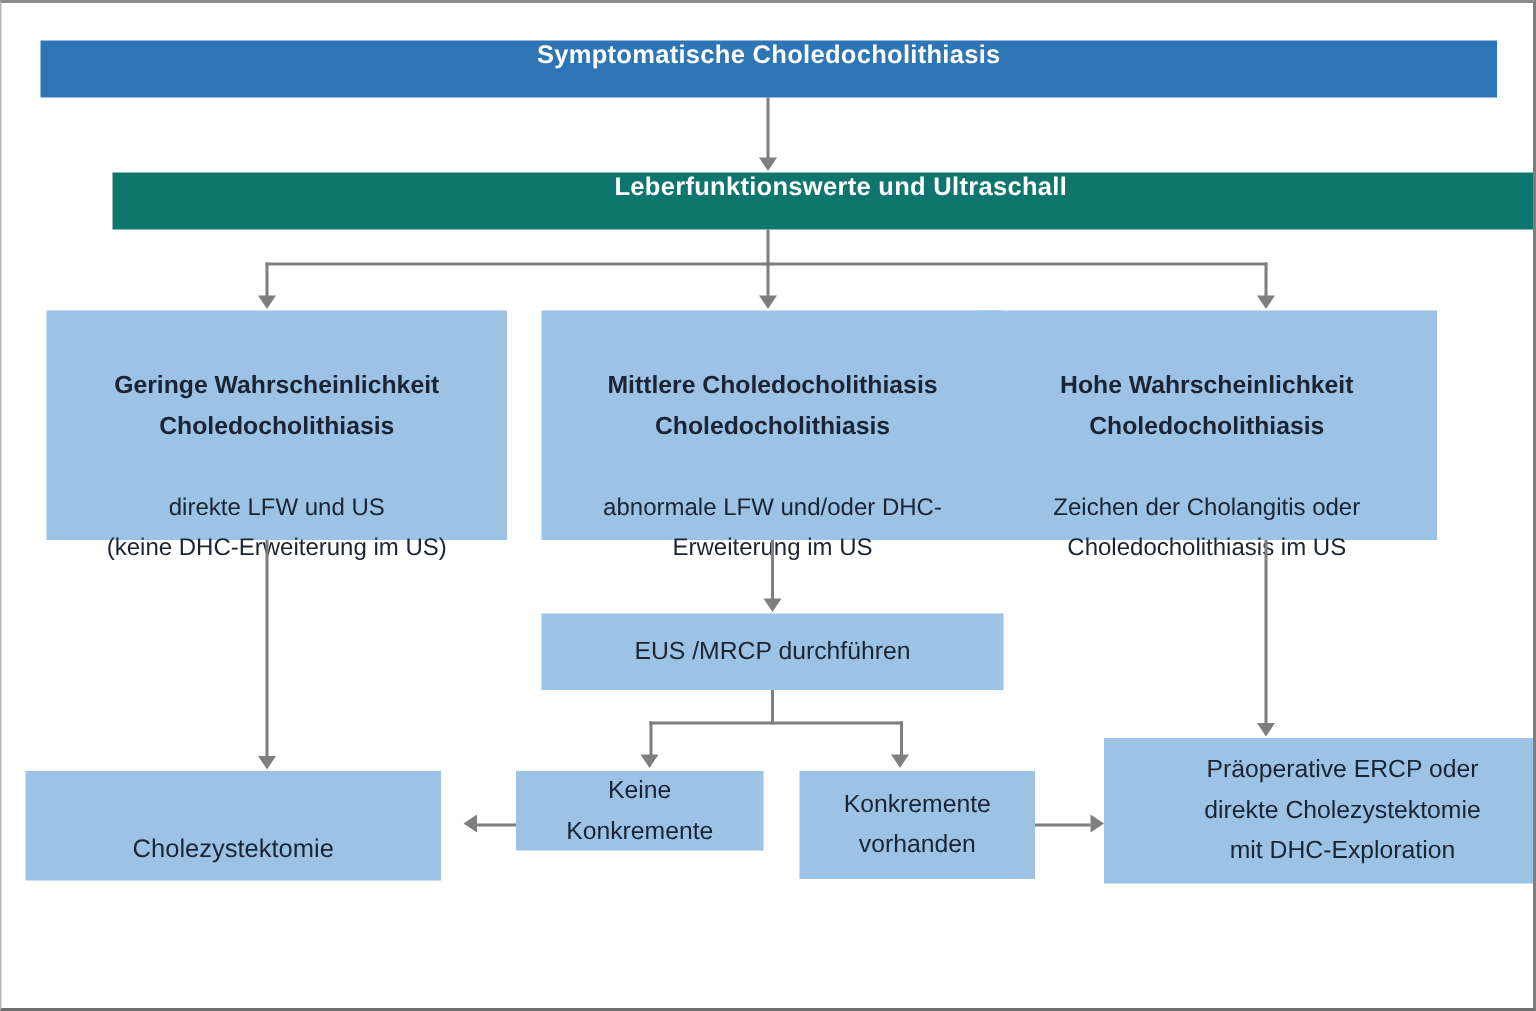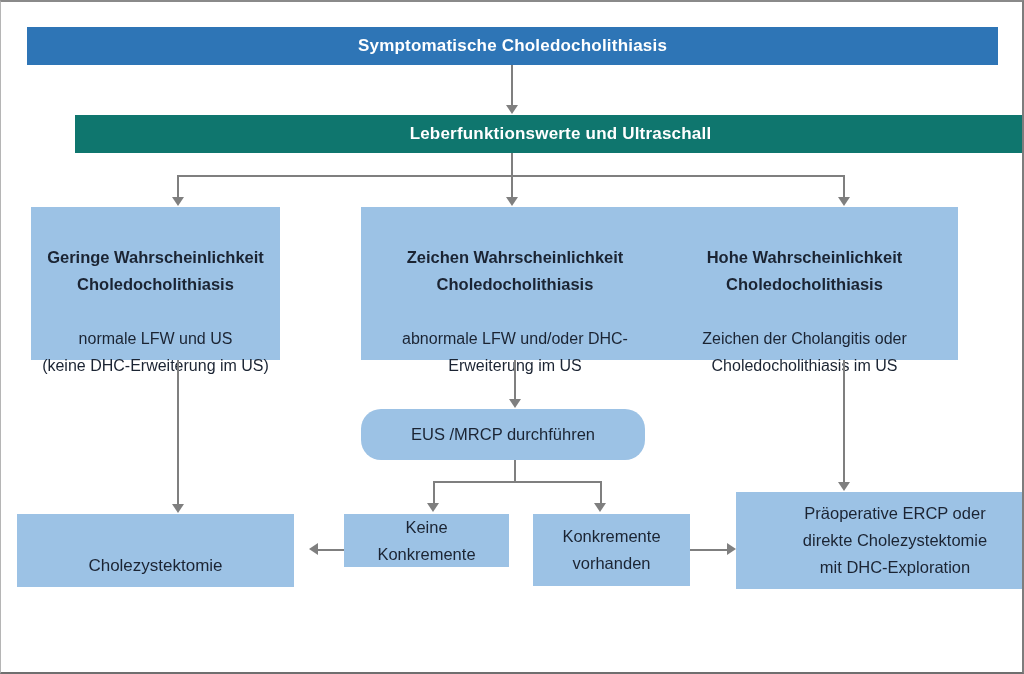--- a/index.html
+++ b/index.html
@@ -17,21 +17,21 @@
     border-left: 1px solid #b5b5b5;
     overflow: hidden;
   }
 
   .bar {
     position: absolute;
     left: 26px;
     width: 971px;
     height: 38px;
     display: flex;
-    align-items: center;
+    align-items: flex-start;
     justify-content: center;
     color: #ffffff;
     font-weight: bold;
     font-size: 17px;
     letter-spacing: 0.2px;
   }
   .bar.dark  { top: 25px;  background: #2E75B6; }
   .bar.light { top: 113px; background: #0f766e; margin-left: 48px; }
 
   .node {
@@ -42,29 +42,28 @@
     box-sizing: border-box;
     white-space: pre-line;
     font-size: 16px;
     line-height: 27px;
   }
 
   .prob-box { top: 205px; height: 153px; padding-top: 10px; }
   .prob-box .title { font-weight: bold; font-size: 16.5px; white-space: pre-line; }
   .prob-box .detail { white-space: pre-line; }
 
-  #prob-low  { left: 30px;  width: 249px; }
+  #prob-low  { left: 30px;  width: 307px; }
   #prob-mid  { left: 360px; width: 308px; }
   #prob-high { left: 650px; width: 307px; }
 
   #eus-box {
-    left: 360px; top: 407px; width: 284px; height: 51px;
+    left: 360px; top: 407px; width: 308px; height: 51px;
     display: flex; align-items: center; justify-content: center;
     font-size: 16.5px;
-    border-radius: 20px;
   }
 
   #chole-box   { left: 16px;  top: 512px; width: 277px; height: 73px; padding-top: 11px; font-size: 17px; }
   #keine-box   { left: 343px; top: 512px; width: 165px; height: 53px;
                  display: flex; align-items: center; justify-content: center; font-size: 16.5px; }
   #vorh-box    { left: 532px; top: 512px; width: 157px; height: 72px;
                  display: flex; align-items: center; justify-content: center; font-size: 16.5px; }
   #praeop-box  { left: 735px; top: 490px; width: 318px; height: 97px;
                  display: flex; align-items: center; justify-content: center; font-size: 16.5px; }
 
@@ -107,25 +106,25 @@
   <div class="hline" style="left:176px; top:173px; width:668px;"></div>
   <div class="vline" style="left:176px; top:173px; height:24px;"></div>
   <div class="vline" style="left:842px; top:173px; height:24px;"></div>
   <div class="arr down" style="left:171px; top:195px;"></div>
   <div class="arr down" style="left:505px; top:195px;"></div>
   <div class="arr down" style="left:837px; top:195px;"></div>
 
   <div class="node prob-box" id="prob-low">
     <div class="title">Geringe Wahrscheinlichkeit
 Choledocholithiasis</div>
-    <div class="detail">normale LFW und US
+    <div class="detail">direkte LFW und US
 (keine DHC-Erweiterung im US)</div>
   </div>
   <div class="node prob-box" id="prob-mid">
-    <div class="title">Zeichen Wahrscheinlichkeit
+    <div class="title">Mittlere Choledocholithiasis
 Choledocholithiasis</div>
     <div class="detail">abnormale LFW und/oder DHC-
 Erweiterung im US</div>
   </div>
   <div class="node prob-box" id="prob-high">
     <div class="title">Hohe Wahrscheinlichkeit
 Choledocholithiasis</div>
     <div class="detail">Zeichen der Cholangitis oder
 Choledocholithiasis im US</div>
   </div>

